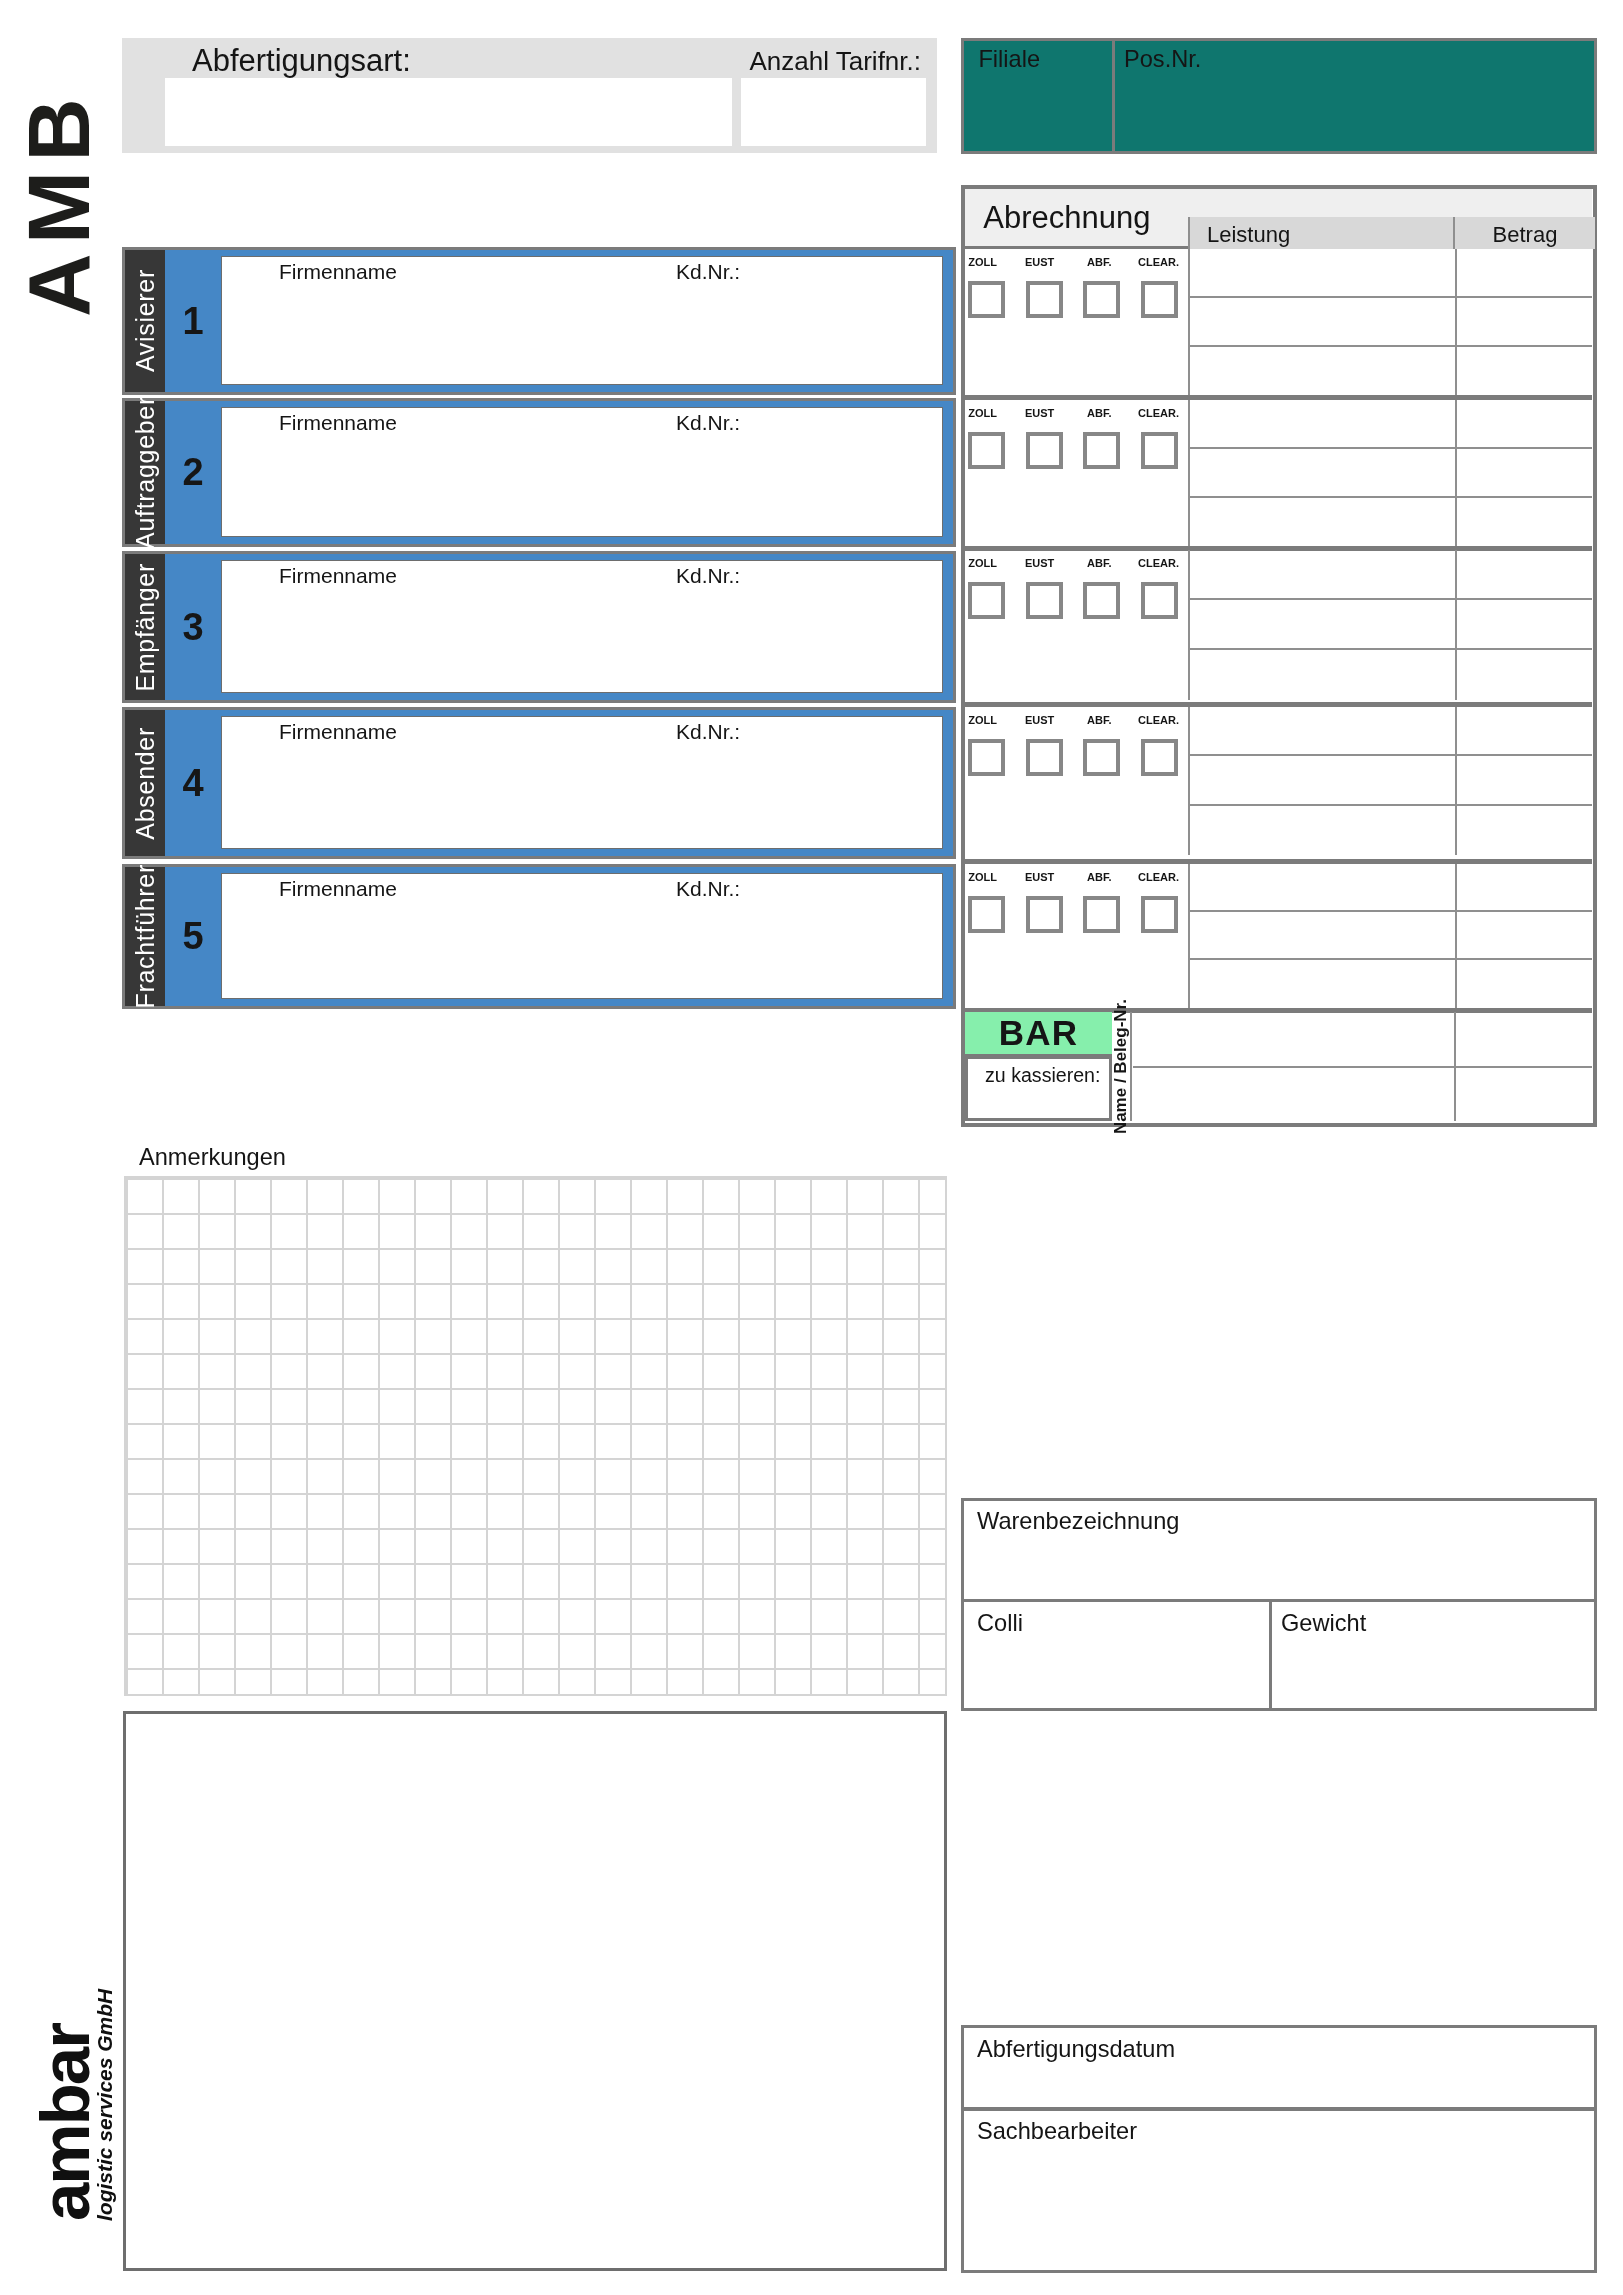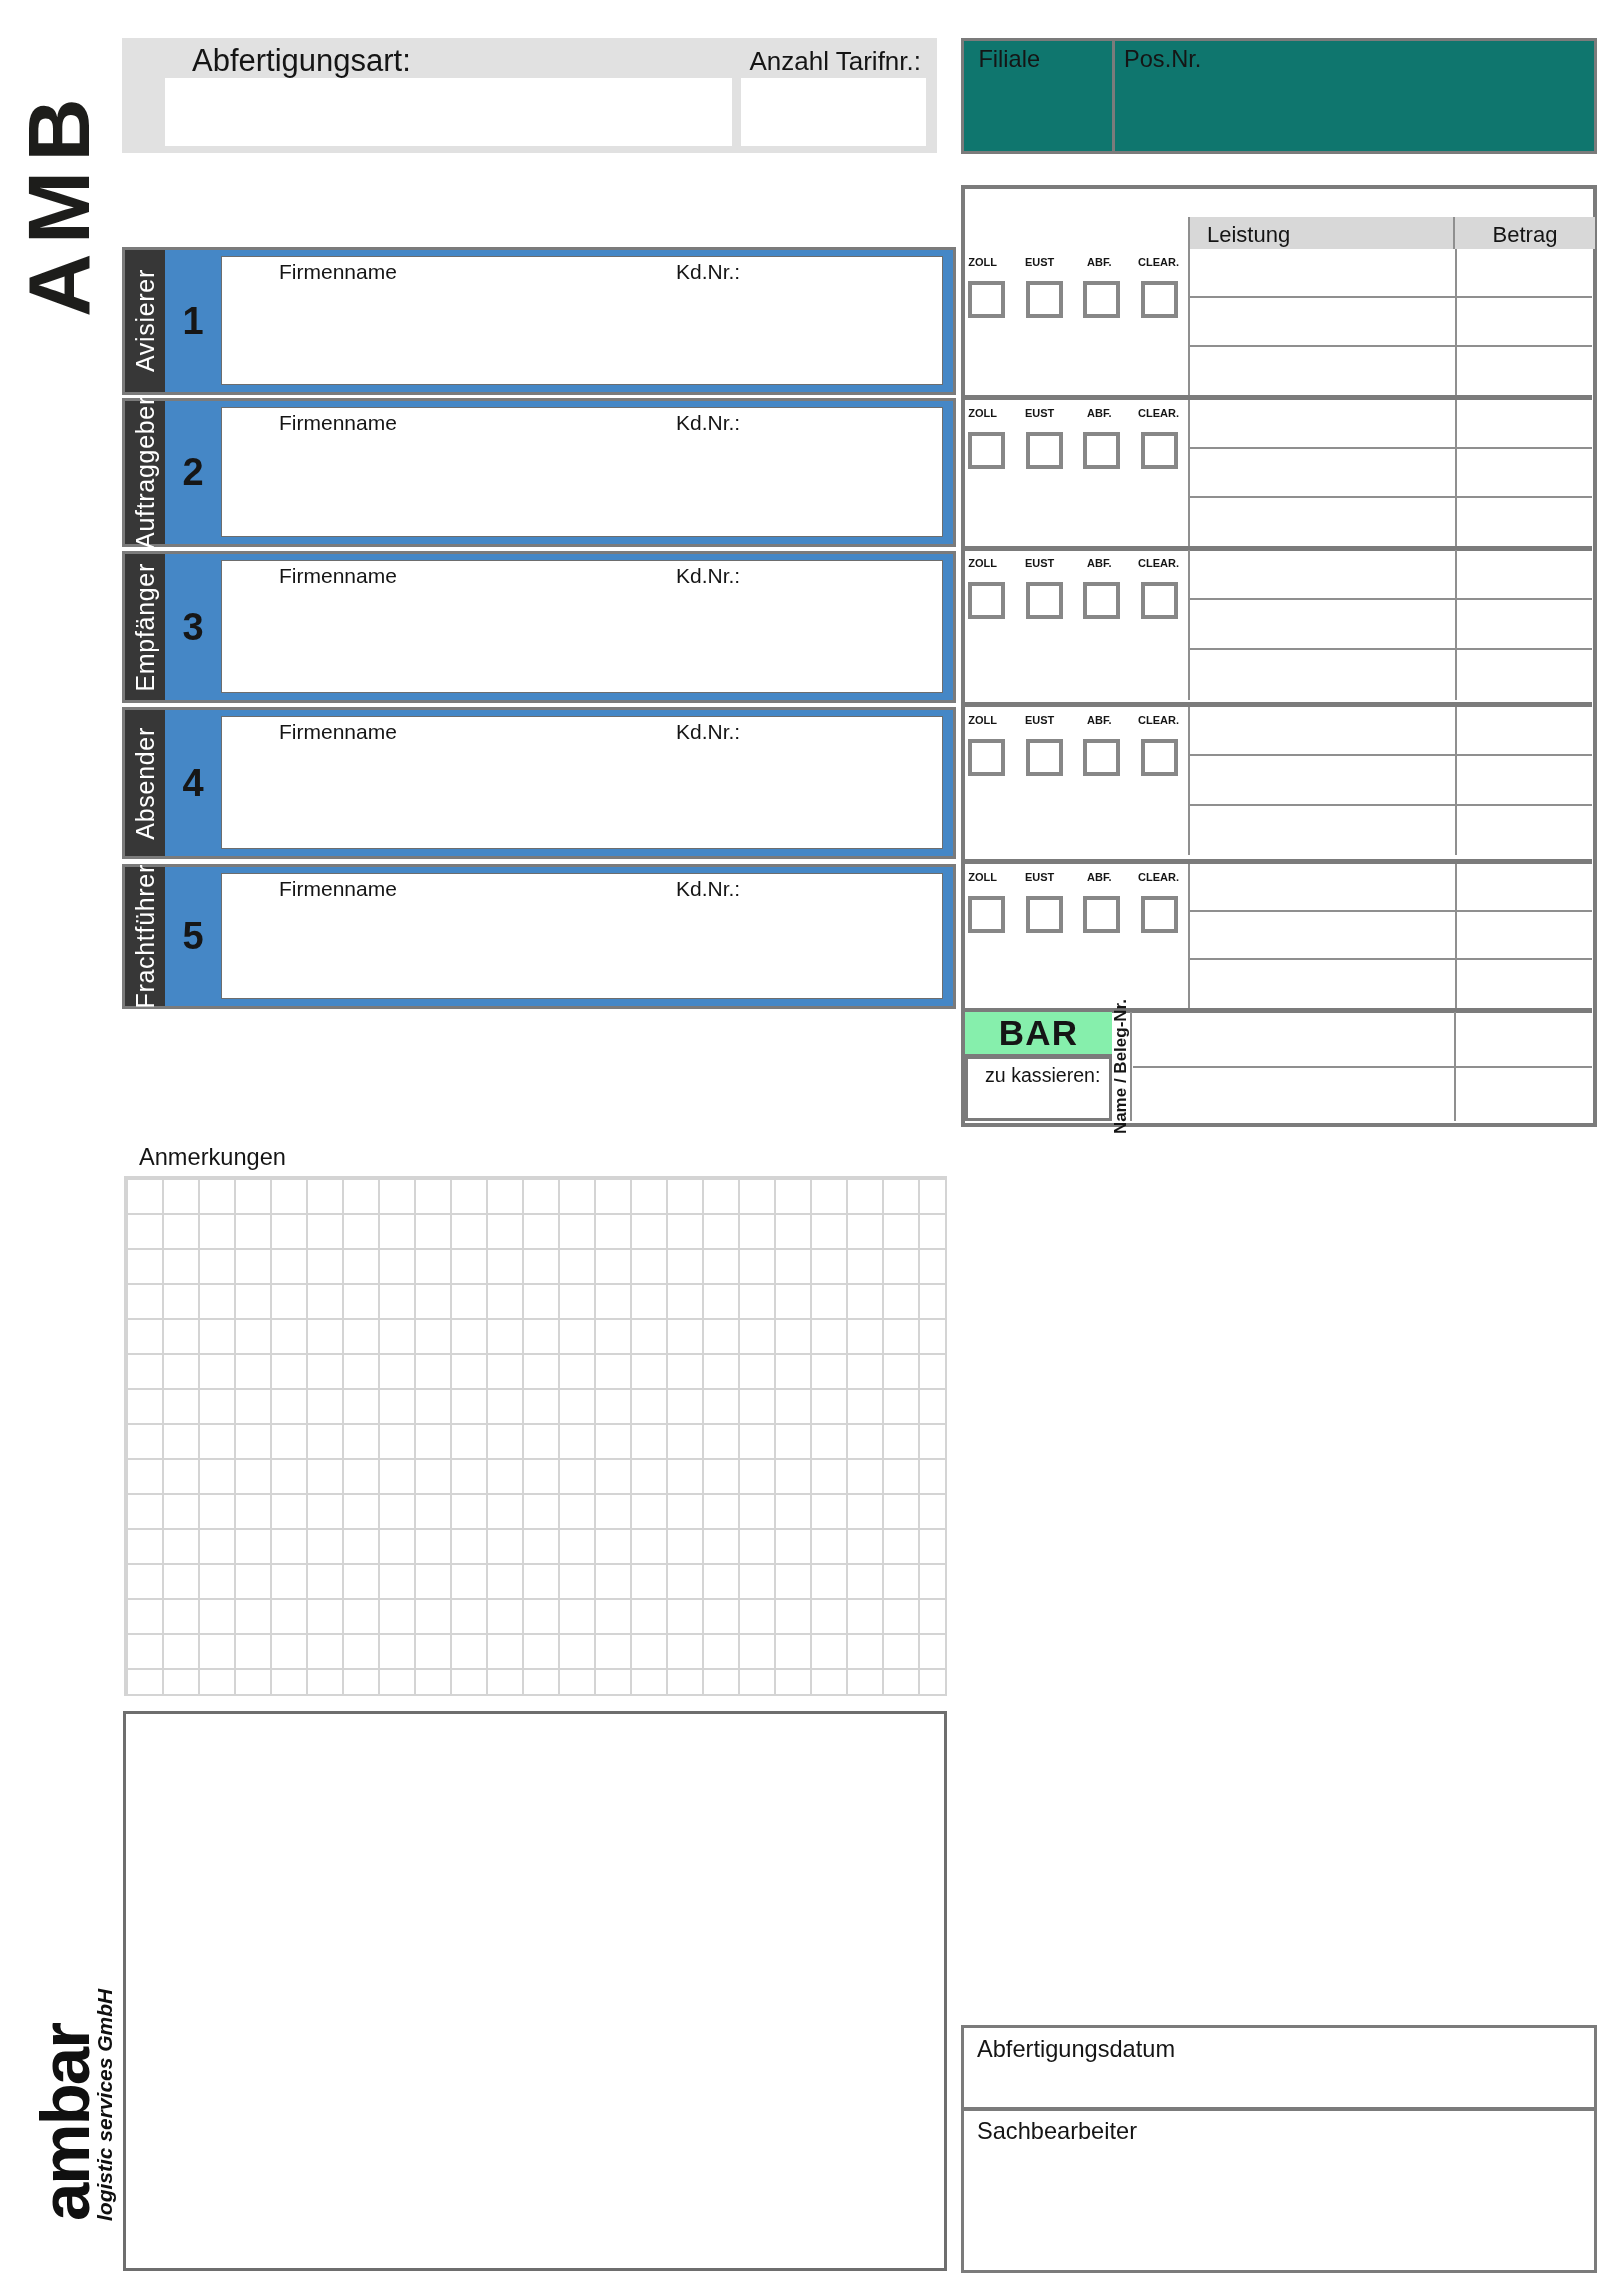--- a/index.html
+++ b/index.html
@@ -118,20 +118,23 @@
 
   <div class="abs fil-box">
     <span class="abs lbl36" style="left:14.4px;top:5.2px;">Filiale</span>
     <div class="abs fil-div"></div>
     <span class="abs lbl36" style="left:160px;top:5.2px;">Pos.Nr.</span>
     <div class="abs" style="left:0;top:33px;width:148px;bottom:0;"></div>
     <div class="abs" style="left:151px;top:33px;right:0;bottom:0;"></div>
   </div>
 
   <div class="abs abr-box">
+    <div class="abs abr-top">
+      <span class="abs abr-title">Abrechnung</span>
+    </div>
     <div class="abs colhead lei-head">
       <span class="abs" style="left:17px;top:4.6px;">Leistung</span>
     </div>
     <div class="abs colhead bet-head">
       <span class="abs" style="left:0;right:0;top:4.6px;">Betrag</span>
     </div>
 
     <div class="abs sec" style="top:60px;height:146px;">
       <span class="cbl" style="left:3.3px;">ZOLL</span>
       <span class="cbl" style="left:60px;">EUST</span>
@@ -290,20 +293,30 @@
     <div class="row-inner">
       <span class="abs fn-label">Firmenname</span>
       <span class="abs kd-label">Kd.Nr.:</span>
     </div>
   </div>
 
   <span class="abs anm-label">Anmerkungen</span>
   <div class="abs anm-grid"></div>
 
 
+  <div class="abs blk war-box">
+    <span class="abs lbl36" style="left:13px;top:6.5px;">Warenbezeichnung</span>
+    <div class="abs" style="left:0;top:33px;right:0;height:65px;"></div>
+    <div class="abs blk-hdiv" style="top:98px;"></div>
+    <div class="abs blk-vdiv" style="left:305px;top:101px;bottom:0;"></div>
+    <span class="abs lbl36" style="left:13px;top:109px;">Colli</span>
+    <div class="abs" style="left:0;top:137px;width:305px;bottom:0;"></div>
+    <span class="abs lbl36" style="left:317px;top:109px;">Gewicht</span>
+    <div class="abs" style="left:308px;top:137px;right:0;bottom:0;"></div>
+  </div>
 
   <div class="abs big-box"></div>
 
   <div class="abs blk dat-box">
     <span class="abs lbl36" style="left:13px;top:7.9px;">Abfertigungsdatum</span>
     <div class="abs" style="left:0;top:35px;right:0;height:43px;"></div>
     <div class="abs blk-hdiv" style="top:79px;height:3.9px;"></div>
     <span class="abs lbl36" style="left:13px;top:90px;">Sachbearbeiter</span>
     <div class="abs" style="left:0;top:118px;right:0;bottom:0;"></div>
   </div>

